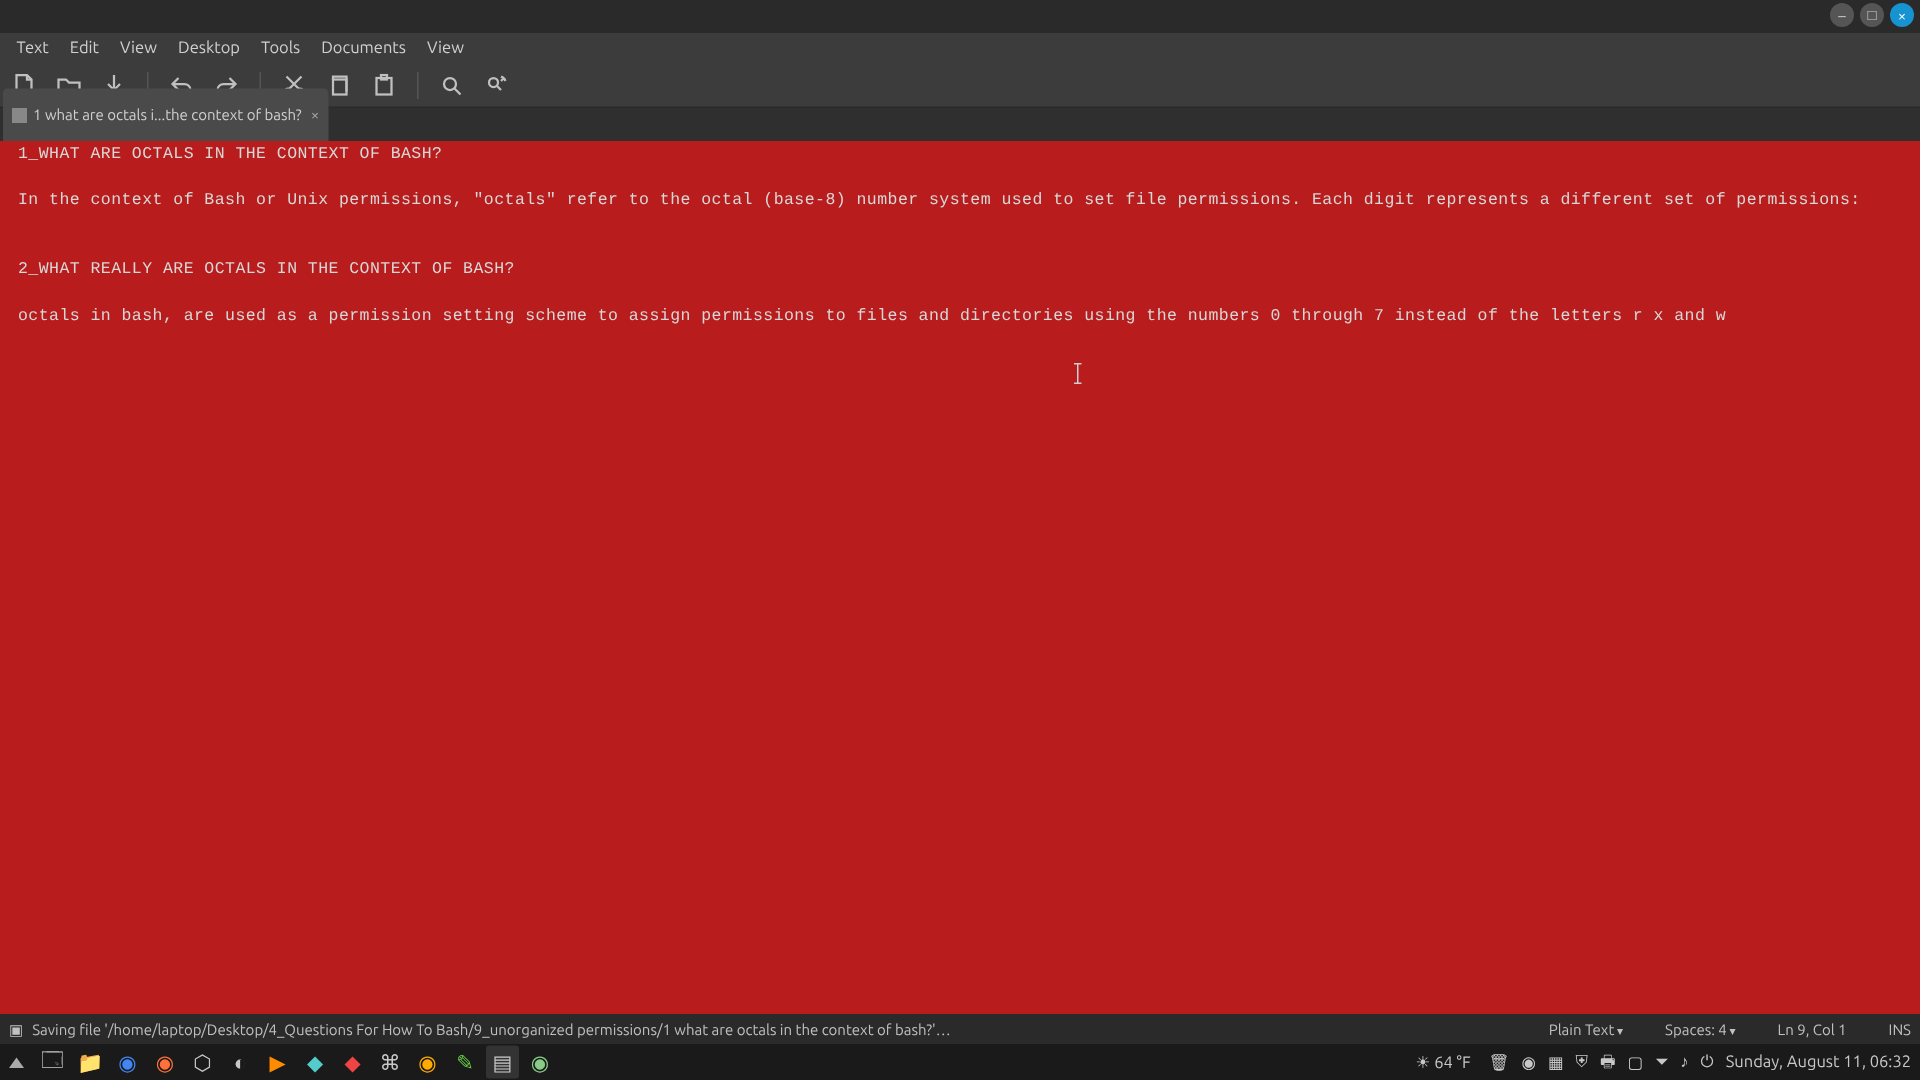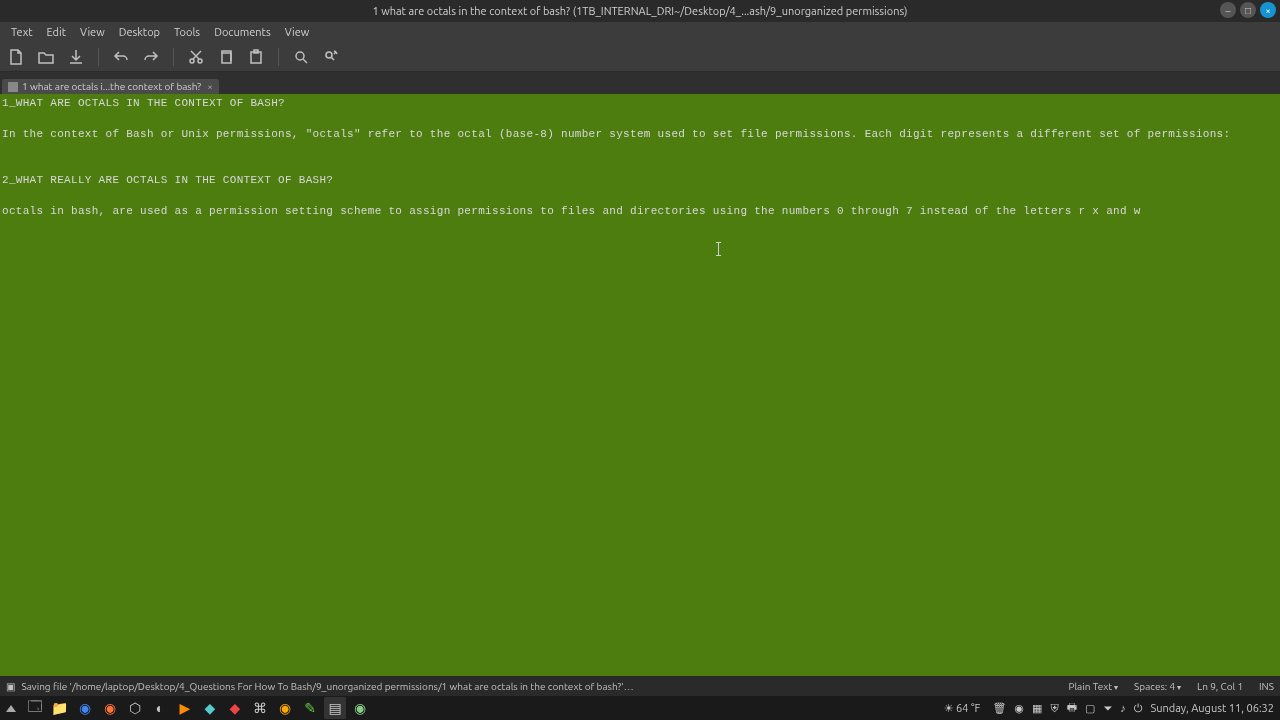--- a/index.html
+++ b/index.html
@@ -63,37 +63,37 @@
 .tb-icon { width:16px; height:16px; display:flex; align-items:center; justify-content:center; cursor:pointer; }
 .tb-icon svg { width:16px; height:16px; stroke:#c0c0c0; fill:none; stroke-width:1.5; }
 .tabbar {
   height: 22px;
   background: #2f2f2f;
   display: flex;
   align-items: flex-end;
 }
 .tab {
   background: #4a4a4a;
-  padding: 2px 6px;
+  padding: 12px 6px;
   display: flex;
   align-items: center;
   gap: 4px;
   font-size: 10px;
   border-top-left-radius: 3px;
   border-top-right-radius: 3px;
   margin-left: 2px;
 }
 .tab .doc-icon { width:10px; height:10px; background:#888; }
 .tab .close-x { font-size:10px; color:#aaa; cursor:pointer; margin-left:2px;}
 .editor {
-  background: #4d7c0f;
+  background: #b91c1c;
   font-family: "Courier New", monospace;
   font-size: 11px;
   color: #d8d8d8;
-  padding: 2px 2px;
+  padding: 2px 12px;
   white-space: pre-wrap;
   line-height: 1.4;
   height: 596px;
   position: relative;
   letter-spacing: 0.3px;
 }
 .cursor-caret {
   position: absolute;
   left: 718px;
   top: 148px;
@@ -116,21 +116,21 @@
   height: 20px;
   background: #2a2a2a;
   display: flex;
   align-items: center;
   padding: 0 6px;
   font-size: 10px;
   color: #c0c0c0;
   justify-content: space-between;
 }
 .statusbar-editor .left { display:flex; align-items:center; gap:6px; }
-.statusbar-editor .right { display:flex; align-items:center; gap:16px; }
+.statusbar-editor .right { display:flex; align-items:center; gap:28px; }
 .dropdown-ind::after { content:' ▾'; font-size:8px; }
 .panel {
   position: absolute;
   bottom: 0; left: 0; right: 0;
   height: 24px;
   background: #1a1a1a;
   display: flex;
   align-items: center;
   color: #c8c8c8;
   font-size: 11px;
@@ -164,21 +164,20 @@
 }
 .tray-icon { font-size:11px; cursor:pointer; }
 .tray .weather { font-size:11px; margin-right:4px;}
 .tray .weather::before { content:'☀ '; }
 .clock { font-size:11px;text-align:center; }
 </style>
 </head>
 <body>
 
 <div class="titlebar">
-  <span>1 what are octals in the context of bash? (1TB_INTERNAL_DRI~/Desktop/4_...ash/9_unorganized permissions)</span>
   <div class="window-controls">
     <div class="win-btn min">–</div>
     <div class="win-btn max">□</div>
     <div class="win-btn close">×</div>
   </div>
 </div>
 
 <div class="menubar">
   <span>Text</span>
   <span>Edit</span>

